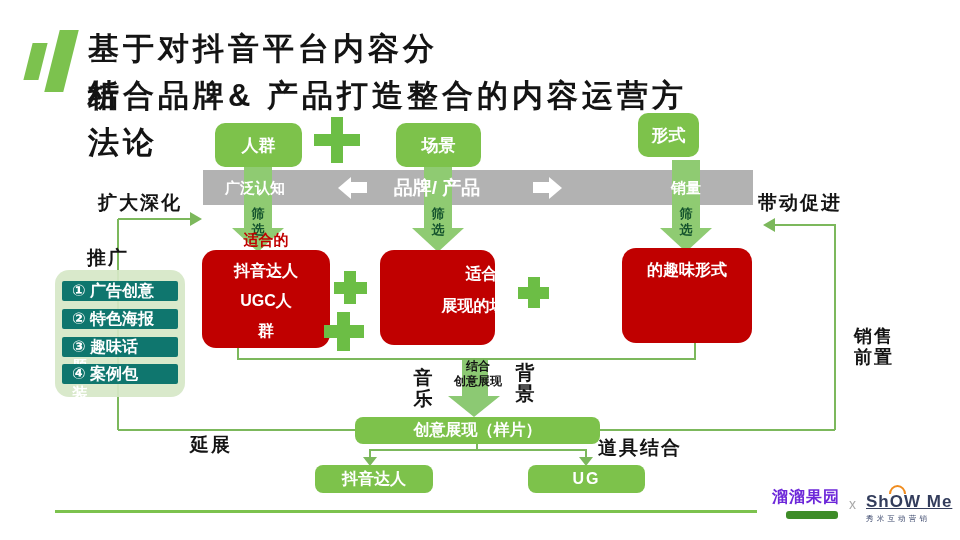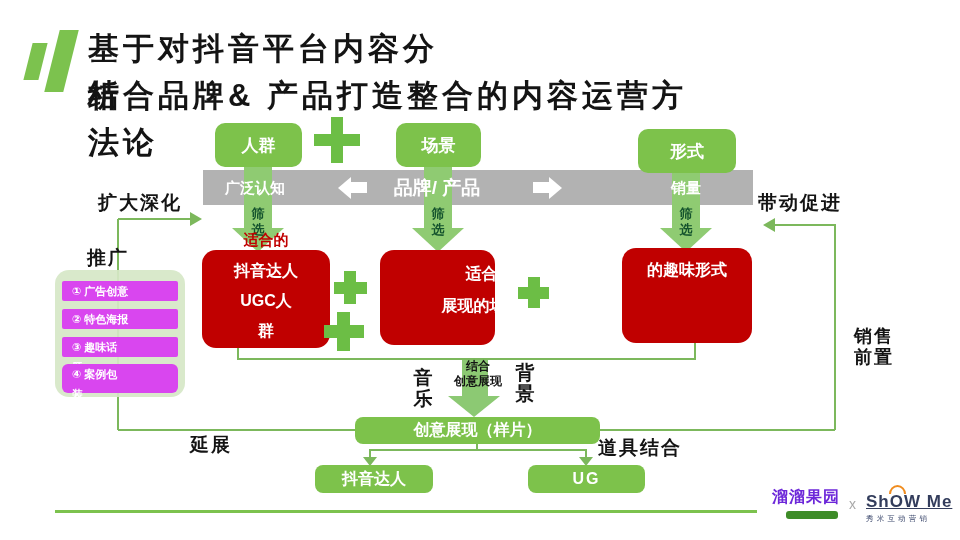--- a/index.html
+++ b/index.html
@@ -22,21 +22,21 @@
   
   .plus{background:#6CBE45;}
   
   .rbox{background:#C00000;border-radius:14px;}
   .rtext{color:#fff;font-weight:bold;font-size:16px;text-align:center;}
   
   .gl{background:#7CB85C;}
   .lbl{font-weight:bold;color:#141414;font-size:19px;letter-spacing:2px;white-space:nowrap;}
   
   .listbox{background:rgba(214,231,199,0.92);border-radius:14px;}
-  .lbar{background:#d946ef;border-radius:2px;color:#fff;font-weight:bold;font-size:11px;line-height:20px;padding-left:10px;white-space:nowrap;}
+  .lbar{background:#0f766e;border-radius:2px;color:#fff;font-weight:bold;font-size:16px;line-height:20px;padding-left:10px;white-space:nowrap;}
   
   .bighead{width:0;height:0;border-left:26px solid transparent;border-right:26px solid transparent;border-top:21px solid #8CC973;}
   .blacksm{font-weight:bold;color:#141414;font-size:12px;line-height:15px;text-align:center;}
   .vword{font-weight:bold;color:#141414;font-size:19px;line-height:21px;text-align:center;width:22px;}
   
   .ah-right{width:0;height:0;border-top:7px solid transparent;border-bottom:7px solid transparent;border-left:12px solid #7CB85C;}
   .ah-left{width:0;height:0;border-top:7px solid transparent;border-bottom:7px solid transparent;border-right:12px solid #7CB85C;}
   .ah-down{width:0;height:0;border-left:7px solid transparent;border-right:7px solid transparent;border-top:9px solid #7CB85C;}
   
   .brand{font-weight:bold;color:#6d28d9;font-size:16px;letter-spacing:1px;white-space:nowrap;}
@@ -84,21 +84,21 @@
 <div class="abs" style="left:351px;top:182px;width:16px;height:11px;background:#fff;"></div>
 <div class="abs" style="left:533px;top:182px;width:16px;height:11px;background:#fff;"></div>
 <div class="abs" style="left:549px;top:177px;width:0;height:0;border-top:11px solid transparent;border-bottom:11px solid transparent;border-left:13px solid #fff;"></div>
 
 <div class="abs sift" style="left:250px;top:206px;"><span>筛选</span></div>
 <div class="abs sift" style="left:430px;top:206px;"><span>筛选</span></div>
 <div class="abs sift" style="left:678px;top:206px;"><span>筛选</span></div>
 
 <div class="abs gbox ctr" style="left:215px;top:123px;width:87px;height:44px;">人群</div>
 <div class="abs gbox ctr" style="left:396px;top:123px;width:85px;height:44px;">场景</div>
-<div class="abs gbox ctr" style="left:638px;top:129px;width:98px;height:44px;">形式</div>
+<div class="abs gbox ctr" style="left:638px;top:113px;width:61px;height:44px;">形式</div>
 
 <div class="abs plus" style="left:331px;top:117px;width:12px;height:46px;"></div>
 <div class="abs plus" style="left:314px;top:134px;width:46px;height:12px;"></div>
 
 <div class="abs rbox" style="left:202px;top:250px;width:128px;height:98px;"></div>
 <div class="abs rbox" style="left:380px;top:250px;width:115px;height:95px;"></div>
 <div class="abs rbox" style="left:622px;top:248px;width:130px;height:95px;"></div>
 
 <div class="abs rtext" style="left:202px;top:256px;width:128px;line-height:30px;">
   <div>抖音达人</div>
@@ -159,21 +159,21 @@
 <div class="abs lbar" style="left:62px;top:281px;width:106px;height:20px;">
   <div>① 广告创意</div>
 </div>
 <div class="abs lbar" style="left:62px;top:309px;width:106px;height:20px;">
   <div>② 特色海报</div>
 </div>
 <div class="abs lbar" style="left:62px;top:337px;width:106px;height:20px;">
   <div>③ 趣味话</div>
   <div>题</div>
 </div>
-<div class="abs lbar" style="left:62px;top:364px;width:106px;height:29px;border-radius:6px;">
+<div class="abs lbar" style="left:62px;top:364px;width:106px;height:20px;">
   <div>④ 案例包</div>
   <div>装</div>
 </div>
 <div class="abs lbl" style="left:190px;top:432px;">延展</div>
 
 <div class="abs lbl" style="left:758px;top:190px;">带动促进</div>
 <div class="abs lbl" style="left:846px;top:326px;width:44px;line-height:21px;font-size:18px;margin-left:8px;">
   <div>销售</div>
   <div>前置</div>
 </div>

